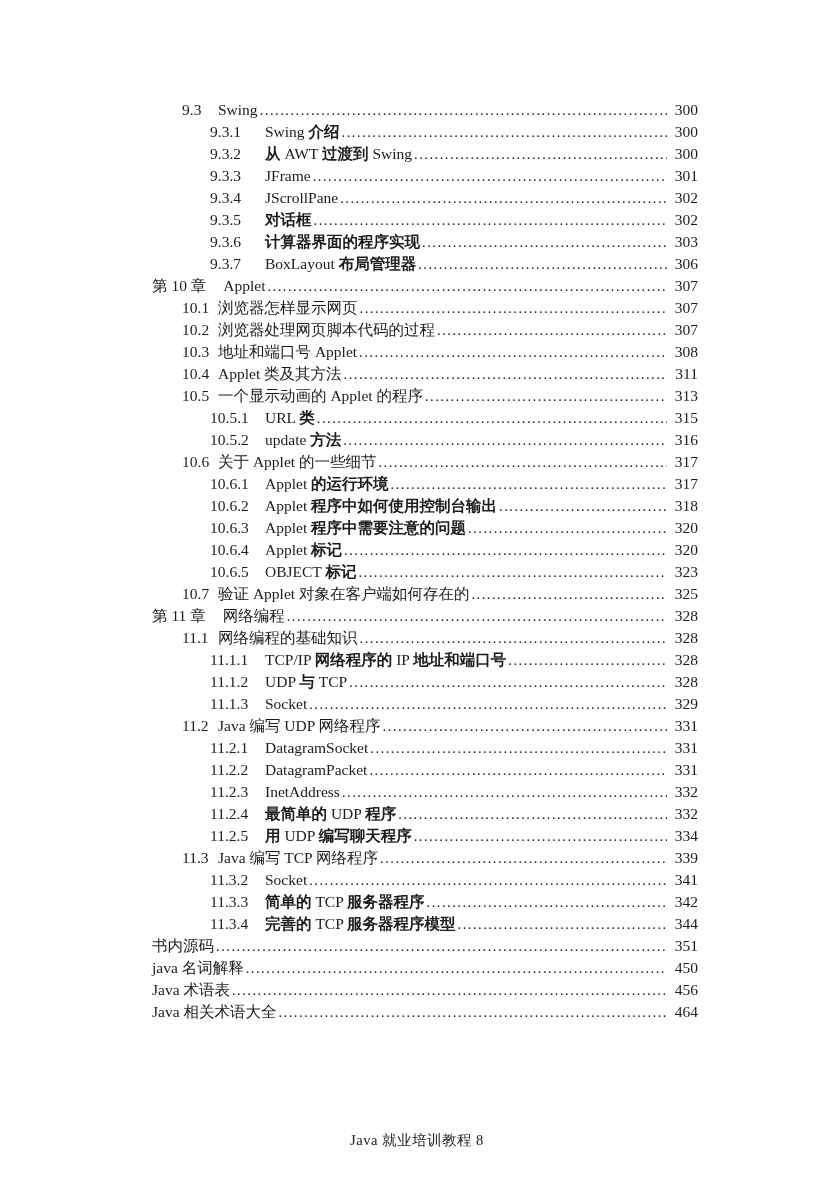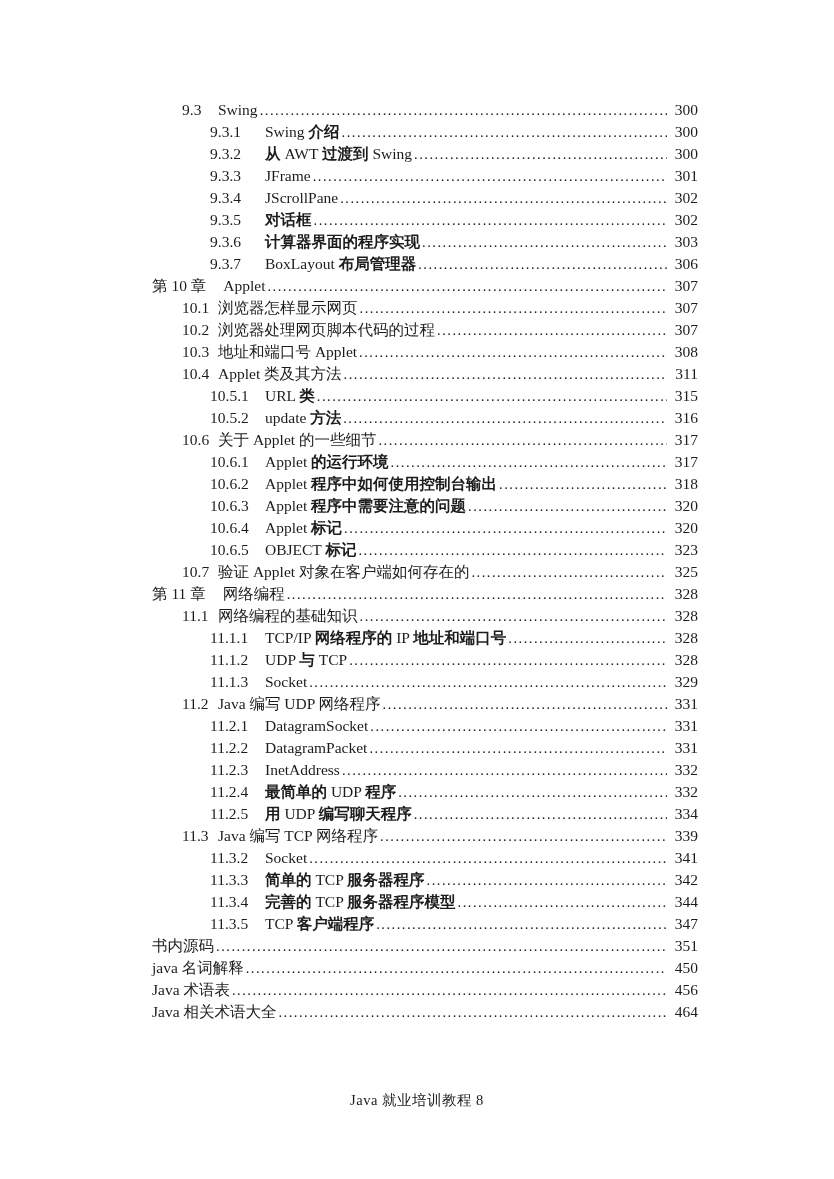--- a/index.html
+++ b/index.html
@@ -44,21 +44,21 @@
   .dots::after {
     content: "..................................................................................................................................................................................................";
   }
   .pg {
     flex: none;
     min-width: 30px;
     text-align: right;
   }
   .footer {
     position: absolute;
-    top: 1091px;
+    top: 1131px;
     left: 0; width: 100%;
     text-align: center;
     font-size: 14.5px;
     letter-spacing: 0.5px;
   }
 </style>
 </head>
 <body>
 
 <div class="toc" id="toc">
@@ -133,20 +133,26 @@
       <span class="title">地址和端口号 Applet</span>
       <span class="dots"></span>
       <span class="pg">308</span>
     </div>
     <div class="row lv2">
       <span class="num">10.4</span>
       <span class="title">Applet 类及其方法</span>
       <span class="dots"></span>
       <span class="pg">311</span>
     </div>
+    <div class="row lv2">
+      <span class="num">10.5</span>
+      <span class="title">一个显示动画的 Applet 的程序</span>
+      <span class="dots"></span>
+      <span class="pg">313</span>
+    </div>
     <div class="row lv3">
       <span class="num">10.5.1</span>
       <span class="title">URL <b>类</b></span>
       <span class="dots"></span>
       <span class="pg">315</span>
     </div>
     <div class="row lv3">
       <span class="num">10.5.2</span>
       <span class="title">update <b>方法</b></span>
       <span class="dots"></span>
@@ -276,26 +282,20 @@
       <span class="num">11.3.3</span>
       <span class="title"><b>简单的</b> TCP <b>服务器程序</b></span>
       <span class="dots"></span>
       <span class="pg">342</span>
     </div>
     <div class="row lv3">
       <span class="num">11.3.4</span>
       <span class="title"><b>完善的</b> TCP <b>服务器程序模型</b></span>
       <span class="dots"></span>
       <span class="pg">344</span>
-    </div>
-    <div class="row lv3">
-      <span class="num">11.3.5</span>
-      <span class="title">TCP <b>客户端程序</b></span>
-      <span class="dots"></span>
-      <span class="pg">347</span>
     </div>
     <div class="row lv1">
       <span class="title">书内源码</span>
       <span class="dots"></span>
       <span class="pg">351</span>
     </div>
     <div class="row lv1">
       <span class="title">java 名词解释</span>
       <span class="dots"></span>
       <span class="pg">450</span>

